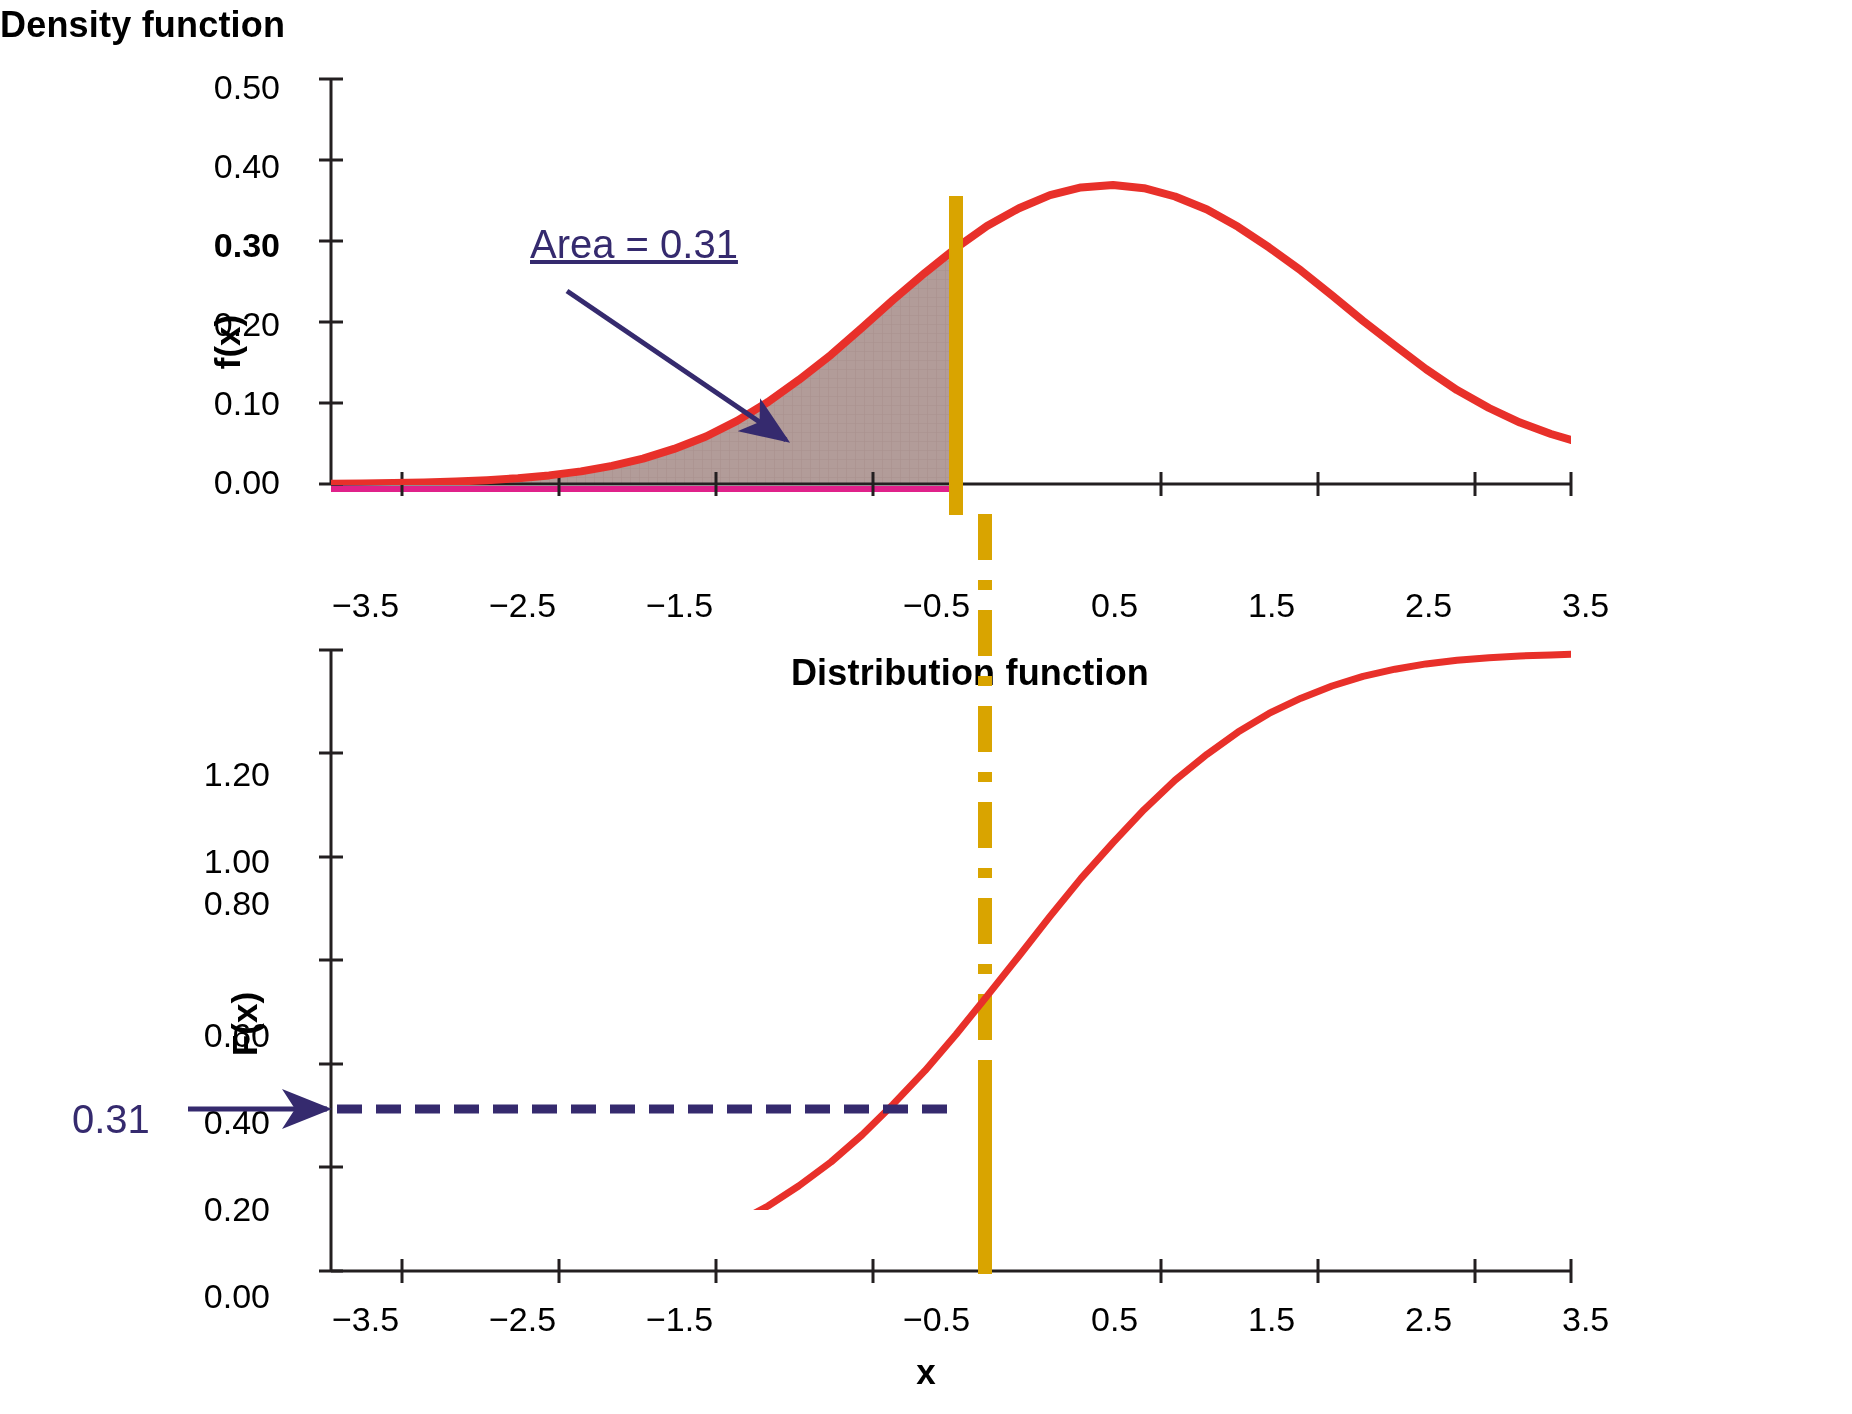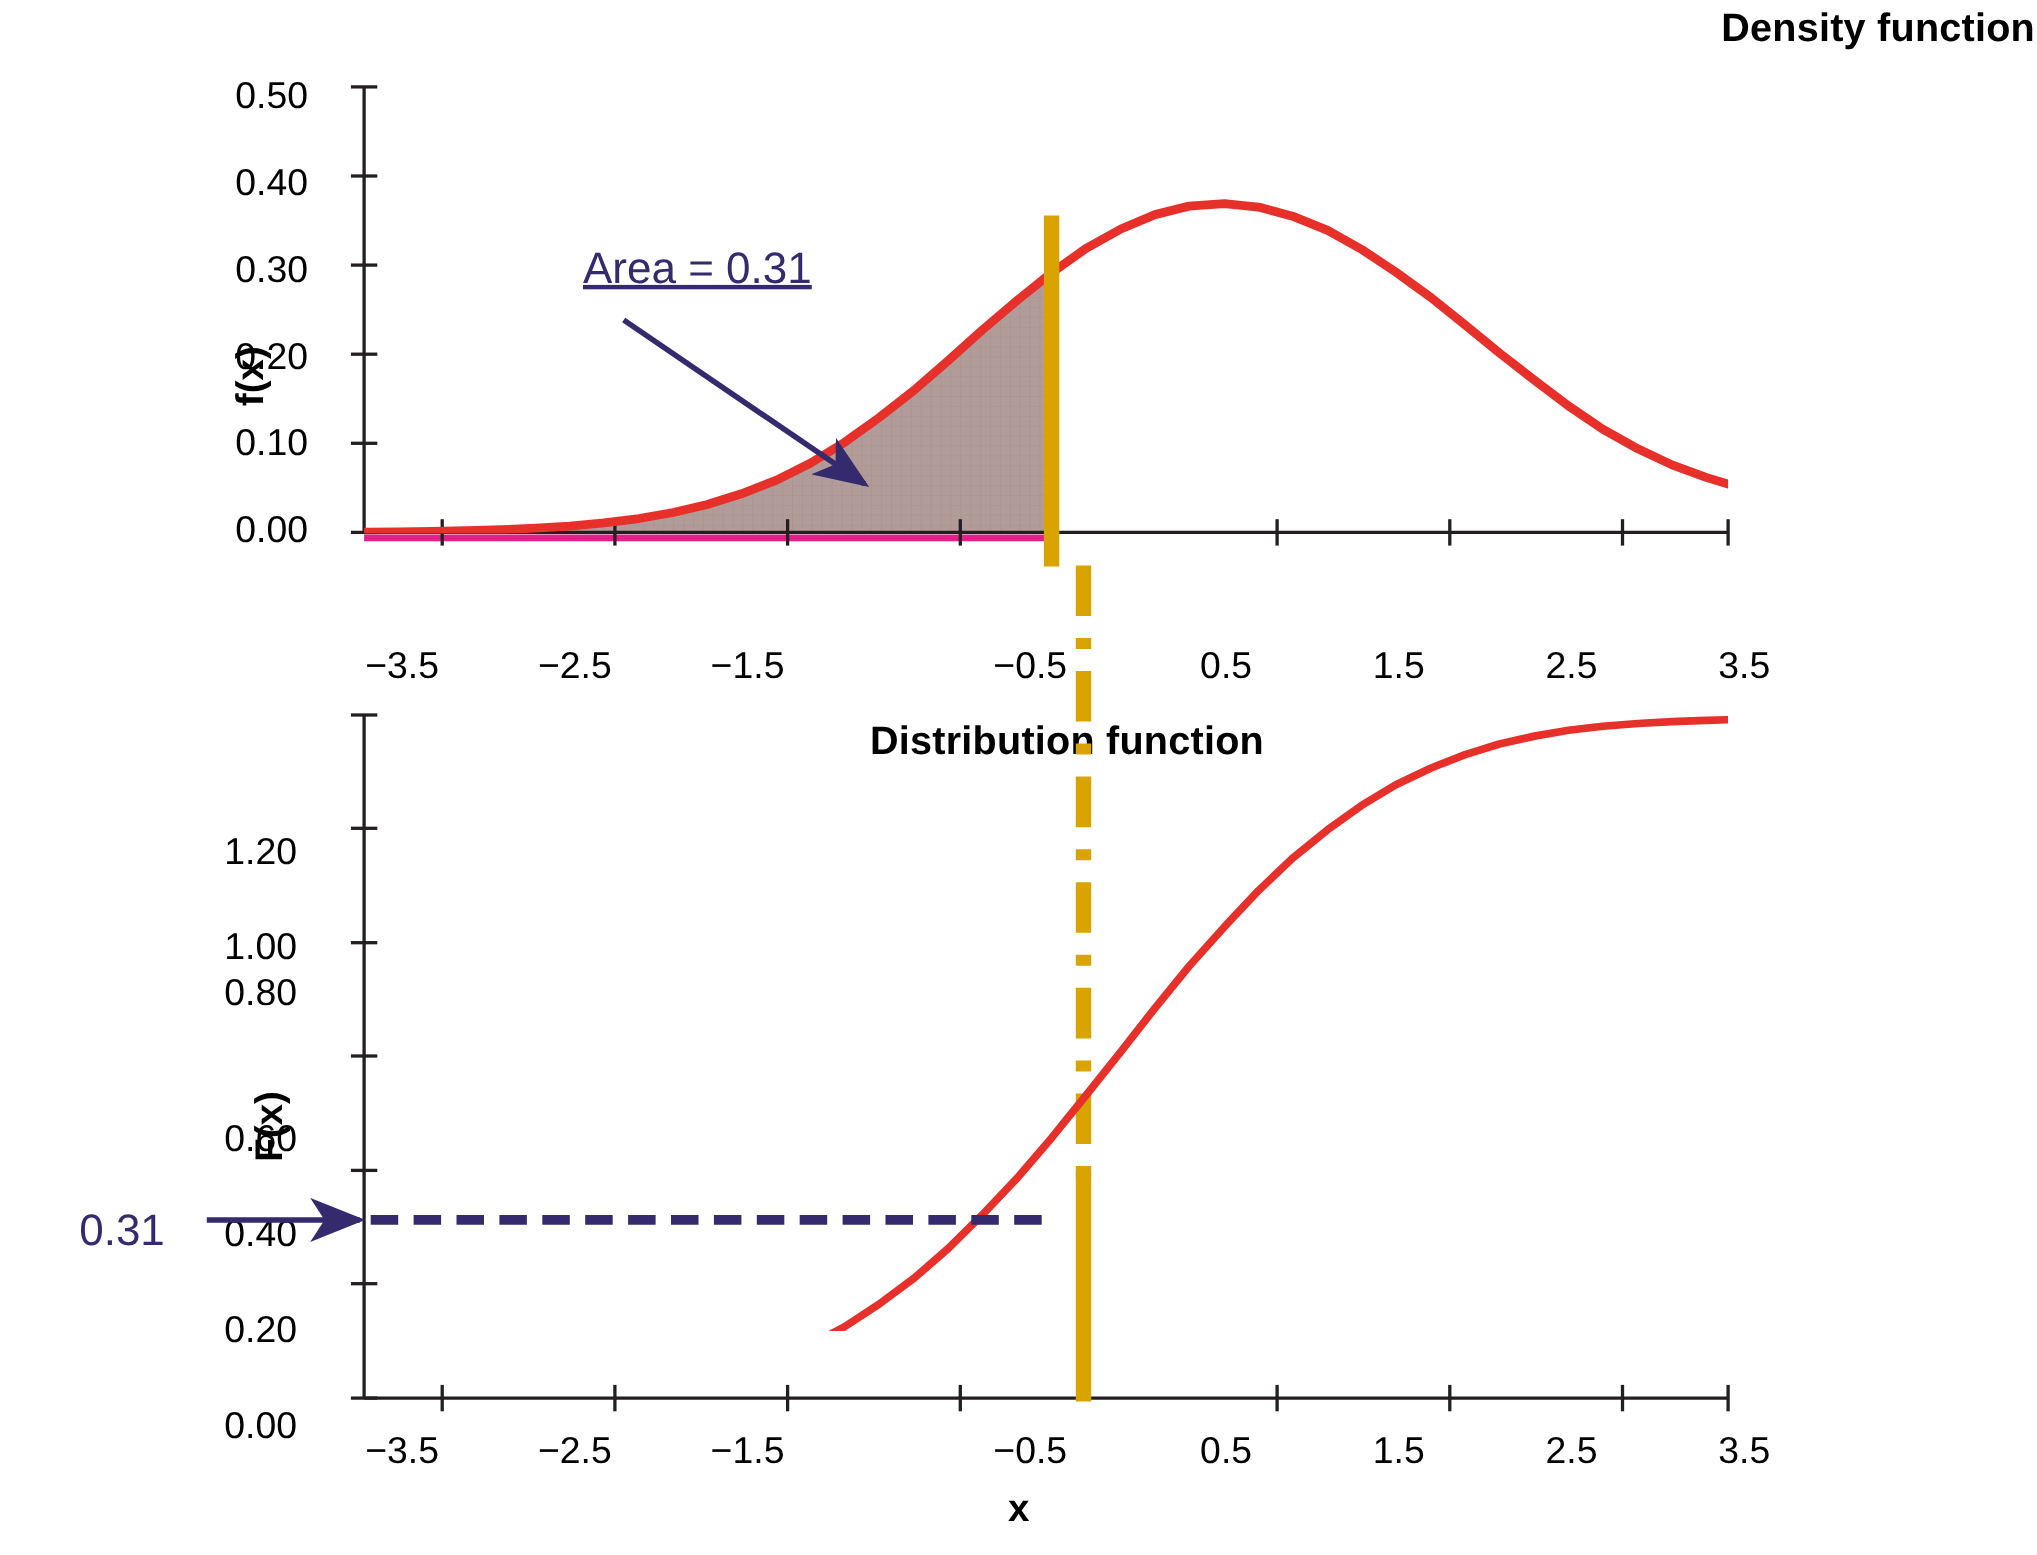--- a/index.html
+++ b/index.html
@@ -23,21 +23,21 @@
   .chart-title {
     position: absolute;
     font-weight: bold;
     color: #000000;
     letter-spacing: 0.2px;
     white-space: nowrap;
   }
   #title-density {
     left: 0; top: 4px;
     width: 1850px;
-    text-align: right;
+    text-align: left;
     font-size: 36px;
   }
   #title-distribution {
     left: 0; top: 652px;
     width: 1852px;
     text-align: center;
     font-size: 36px;
     padding-left: 44px;
   }
   .axis-label-rot {
@@ -112,21 +112,21 @@
   <div class="chart-title" id="title-distribution">Distribution function</div>
 
   <div class="axis-label-rot" id="ylabel-fx">f(x)</div>
 
   <div class="axis-label-rot" id="ylabel-Fx">F(x)</div>
 
   <div id="xlabel-bottom">x</div>
 
   <div class="tick-text ytick" style="left:150px; top:68px;">0.50</div>
   <div class="tick-text ytick" style="left:150px; top:147px;">0.40</div>
-  <div class="tick-text ytick" style="left:150px; top:226px;">0.30</div>
+  <div class="tick-text ytick" style="left:150px; top:226px;font-weight:bold;">0.30</div>
   <div class="tick-text ytick" style="left:150px; top:305px;">0.20</div>
   <div class="tick-text ytick" style="left:150px; top:384px;">0.10</div>
   <div class="tick-text ytick" style="left:150px; top:463px;">0.00</div>
 
   <div class="tick-text xtick" style="left:332px; top:586px;">−3.5</div>
   <div class="tick-text xtick" style="left:489px; top:586px;">−2.5</div>
   <div class="tick-text xtick" style="left:646px; top:586px;">−1.5</div>
   <div class="tick-text xtick" style="left:903px; top:586px;">−0.5</div>
   <div class="tick-text xtick" style="left:1091px; top:586px;">0.5</div>
   <div class="tick-text xtick" style="left:1248px; top:586px;">1.5</div>

